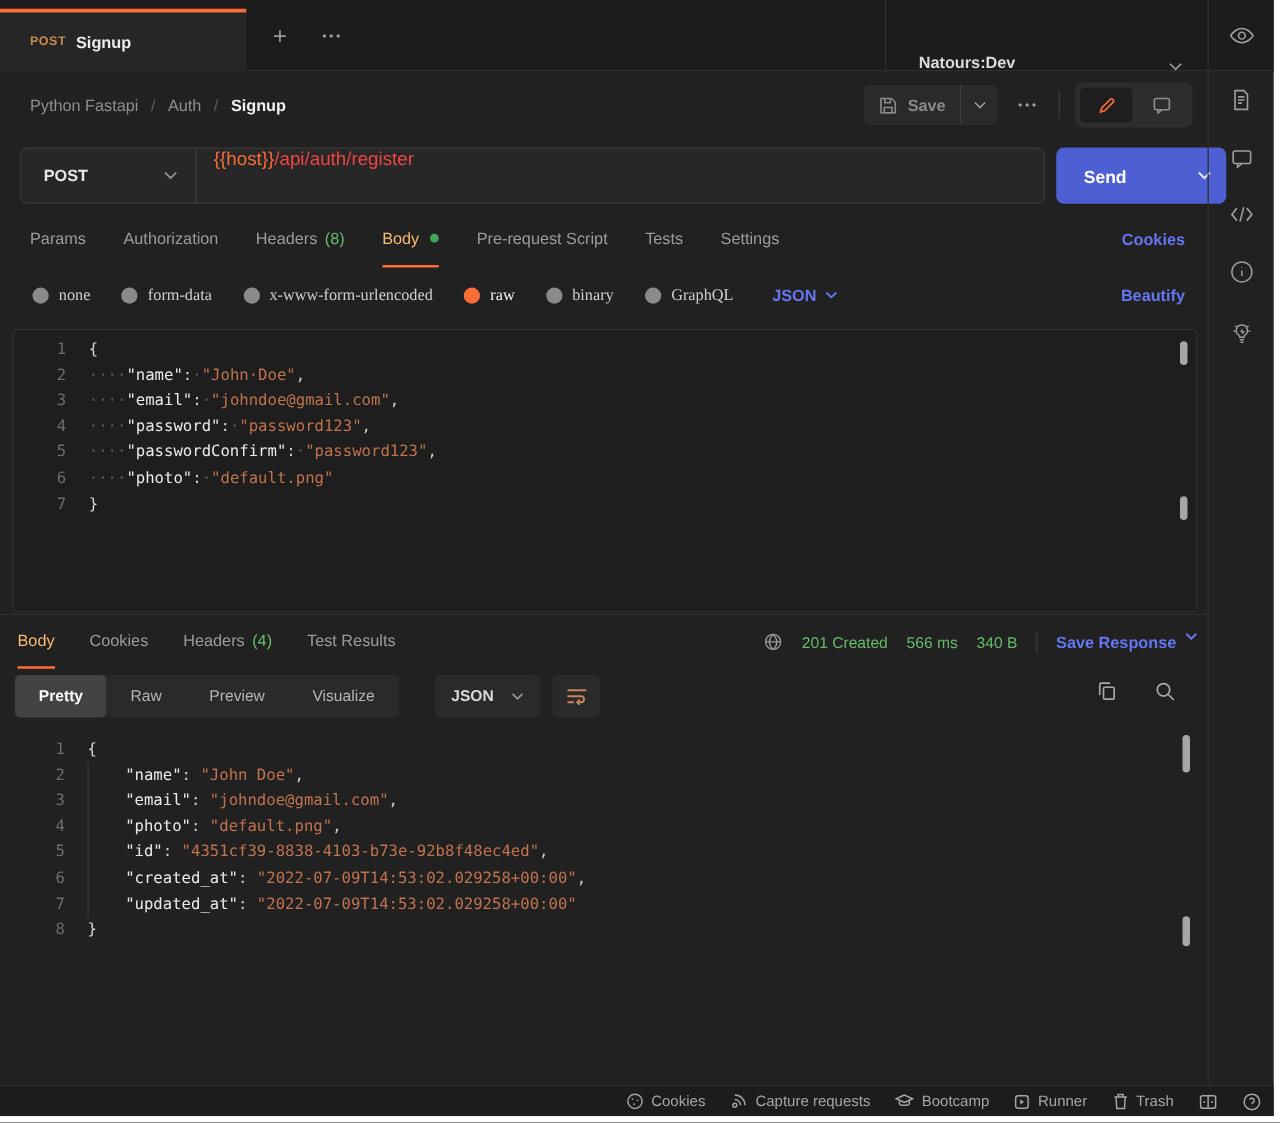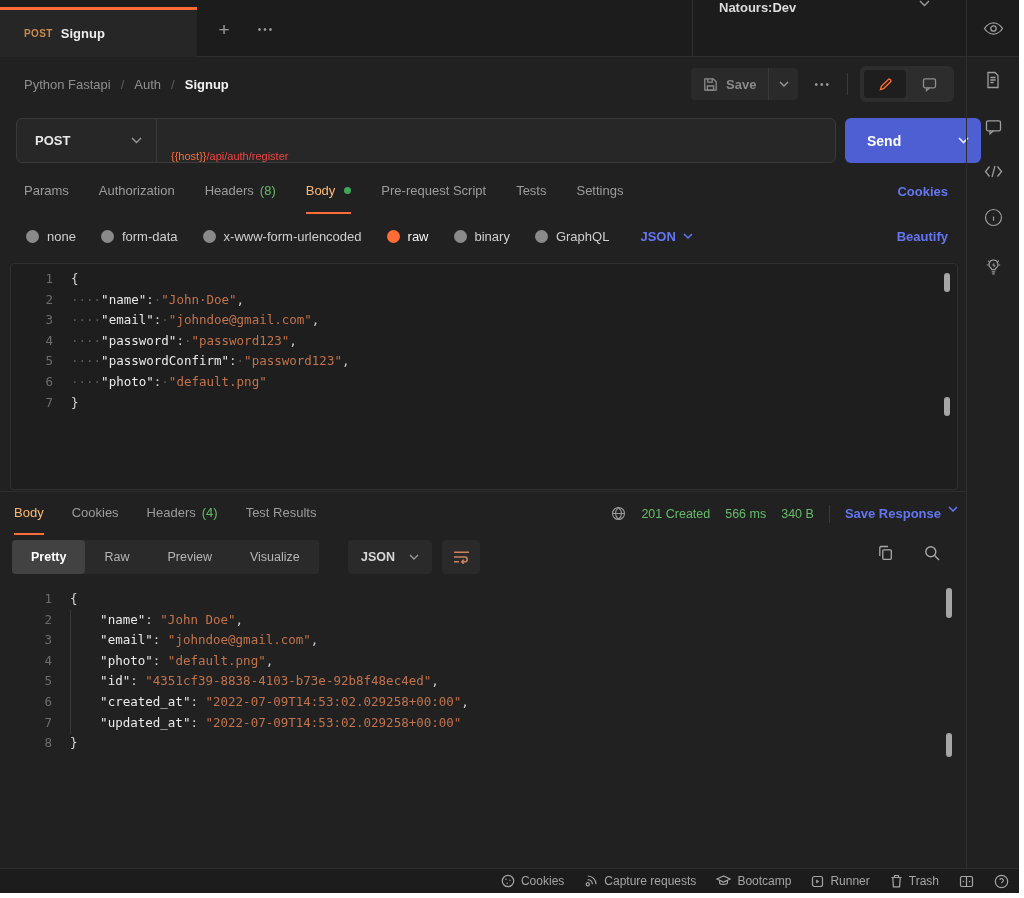--- a/index.html
+++ b/index.html
@@ -10,21 +10,21 @@
     -webkit-font-smoothing:antialiased;
   }
   svg{display:block;}
   
   .tabbar{position:absolute;left:0;top:0;width:1019px;height:57px;background:#1c1c1c;border-bottom:1px solid #2e2e2e;}
   .req-tab{position:absolute;left:0;top:7px;width:197px;height:50px;background:#262626;border-top:3px solid var(--accent);display:flex;align-items:center;padding-left:24px;gap:8px;cursor:default;}
   .req-tab .tab-method{font-size:10px;font-weight:700;color:#c98a4e;letter-spacing:.4px;}
   .req-tab .tab-title{font-size:13px;font-weight:600;color:#ededed;}
   .plus-btn{position:absolute;left:212px;top:17px;width:24px;height:24px;display:flex;align-items:center;justify-content:center;color:#9a9a9a;}
   .more-btn{position:absolute;left:252px;top:17px;width:28px;height:24px;display:flex;align-items:center;justify-content:center;color:#9a9a9a;font-size:10px;letter-spacing:2px;}
-  .env-select{position:absolute;left:692px;top:0;width:254px;height:57px;border-left:1px solid #2e2e2e;display:flex;align-items:flex-start;padding:0 16px 0 26px;}
+  .env-select{position:absolute;left:708px;top:0;width:254px;height:57px;border-left:1px solid #2e2e2e;display:flex;align-items:flex-end;padding:0 16px 0 26px;}
   .env-select .env-name{font-size:13px;font-weight:600;color:#dcdcdc;flex:1;}
   .chev{color:#9a9a9a;}
   .eye-cell{position:absolute;left:966px;top:0;width:53px;height:57px;border-left:1px solid #2e2e2e;display:flex;align-items:center;justify-content:center;color:#9e9e9e;}
   
   .bc-row{position:absolute;left:0;top:58px;width:966px;height:52px;display:flex;align-items:center;padding-left:24px;font-size:13px;}
   .crumb{color:#8f8f8f;}
   .crumb-sep{color:#5d5d5d;margin:0 10px;}
   .crumb-cur{color:#f2f2f2;font-weight:700;}
   .bc-actions{position:absolute;right:12px;top:0;height:100%;display:flex;align-items:center;gap:12px;}
   .save-group{display:flex;align-items:stretch;height:32px;background:#2a2a2a;border-radius:4px;color:#8a8a8a;}
@@ -32,36 +32,36 @@
   .save-caret{width:30px;display:flex;align-items:center;justify-content:center;border-left:1px solid #3a3a3a;}
   .ellipsis-btn{color:#9a9a9a;font-size:10px;letter-spacing:2px;padding:0 4px;}
   .vdiv{width:1px;height:22px;background:#3a3a3a;}
   .toggle-group{background:#2d2d2d;border-radius:6px;padding:4px;display:flex;gap:2px;}
   .tg-btn{width:42px;height:28px;border-radius:4px;display:flex;align-items:center;justify-content:center;color:#8f8f8f;}
   .tg-btn.active{background:#1e1e1e;}
   
   .url-row{position:absolute;left:0;top:110px;width:966px;height:58px;}
   .url-box{position:absolute;left:16px;top:8px;width:820px;height:45px;background:#272727;border:1px solid #3a3a3a;border-radius:6px;display:flex;align-items:stretch;}
   .method-cell{width:140px;display:flex;align-items:center;justify-content:space-between;padding:0 14px 0 18px;border-right:1px solid #3a3a3a;font-size:13px;font-weight:700;color:#e8e8e8;}
-  .url-text{display:flex;align-items:flex-end;padding-left:14px;font-size:11px;}
+  .url-text{display:flex;align-items:flex-start;padding-left:14px;font-size:15px;}
   .url-host{color:var(--accent);}
   .url-path{color:#ef4444;}
   .send-btn{position:absolute;left:845px;top:8px;width:136px;height:45px;background:var(--send);border-radius:6px;display:flex;align-items:center;color:#fff;}
   .send-label{font-size:14px;font-weight:700;padding-left:22px;flex:1;}
   .send-caret{width:36px;display:flex;align-items:center;justify-content:center;color:#e8ecff;}
   
   .rtabs{position:absolute;left:0;top:168px;width:966px;height:46px;display:flex;align-items:stretch;padding-left:24px;gap:30px;font-size:13px;color:#9c9c9c;}
   .rtab{display:flex;align-items:center;gap:6px;border-bottom:2px solid transparent;}
   .rtab.active{color:#fdba74;border-bottom-color:var(--accent);}
   .rtab .count{color:var(--green);}
   .rtab .gdot{width:7px;height:7px;border-radius:50%;background:#3fa65a;display:inline-block;margin-left:3px;}
   .cookies-link{position:absolute;right:18px;top:0;height:46px;display:flex;align-items:center;color:var(--link);font-weight:700;font-size:13px;}
   
   .btype-row{position:absolute;left:0;top:214px;width:966px;height:44px;display:flex;align-items:center;padding-left:26px;gap:25px;}
-  .radio{display:flex;align-items:center;gap:8px;font-size:13px;color:#cfcfcf;}
+  .radio{display:flex;align-items:center;gap:8px;font-size:13px;color:#cfcfcf;font-family:Liberation Serif, serif;}
   .rdot{width:13px;height:13px;border-radius:50%;background:#8a8a8a;}
   .radio.selected .rdot{background:var(--accent);}
   .radio.selected .rlabel{color:#f5f5f5;}
   .fmt-select{display:flex;align-items:center;gap:7px;color:var(--link);font-size:13px;font-weight:700;margin-left:6px;}
   .fmt-select .chev{color:var(--link);}
   .beautify-link{position:absolute;right:18px;color:var(--link);font-weight:700;font-size:13px;}
   
   .code-area{font-family:"DejaVu Sans Mono",monospace;font-size:12.5px;}
   .code-line{display:flex;height:20.6px;line-height:20.6px;white-space:pre;}
   .ln{text-align:right;color:#6d6d6d;flex-shrink:0;}

